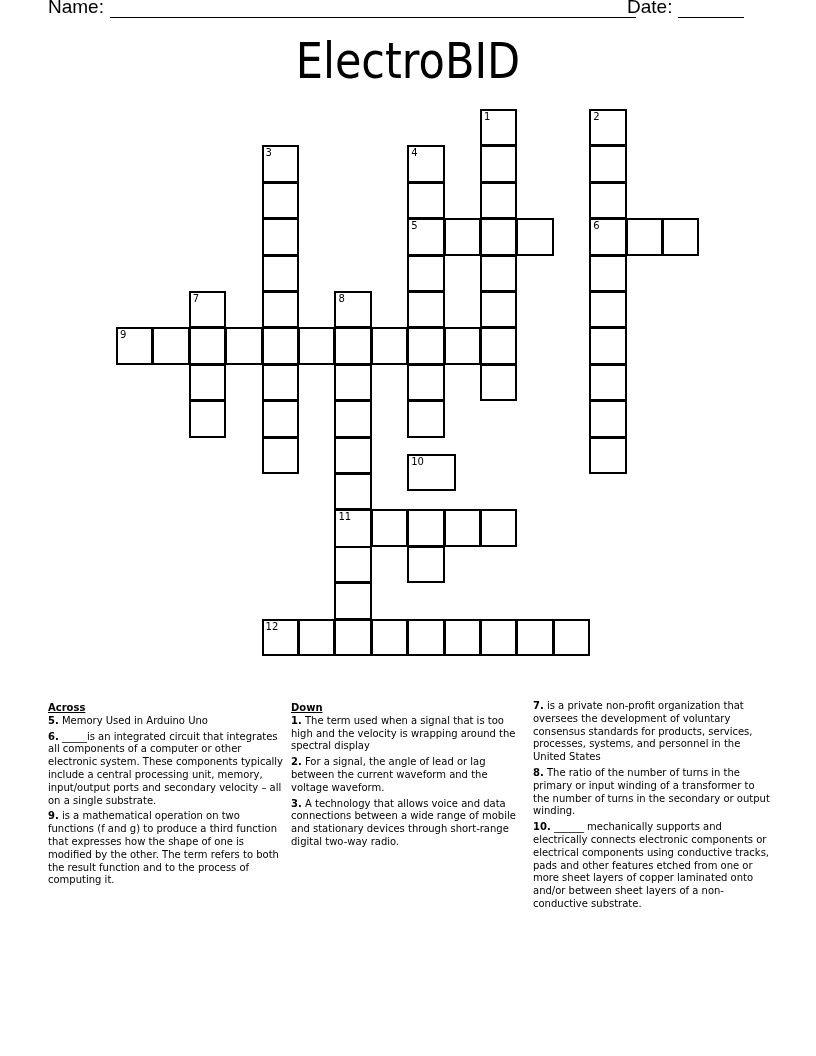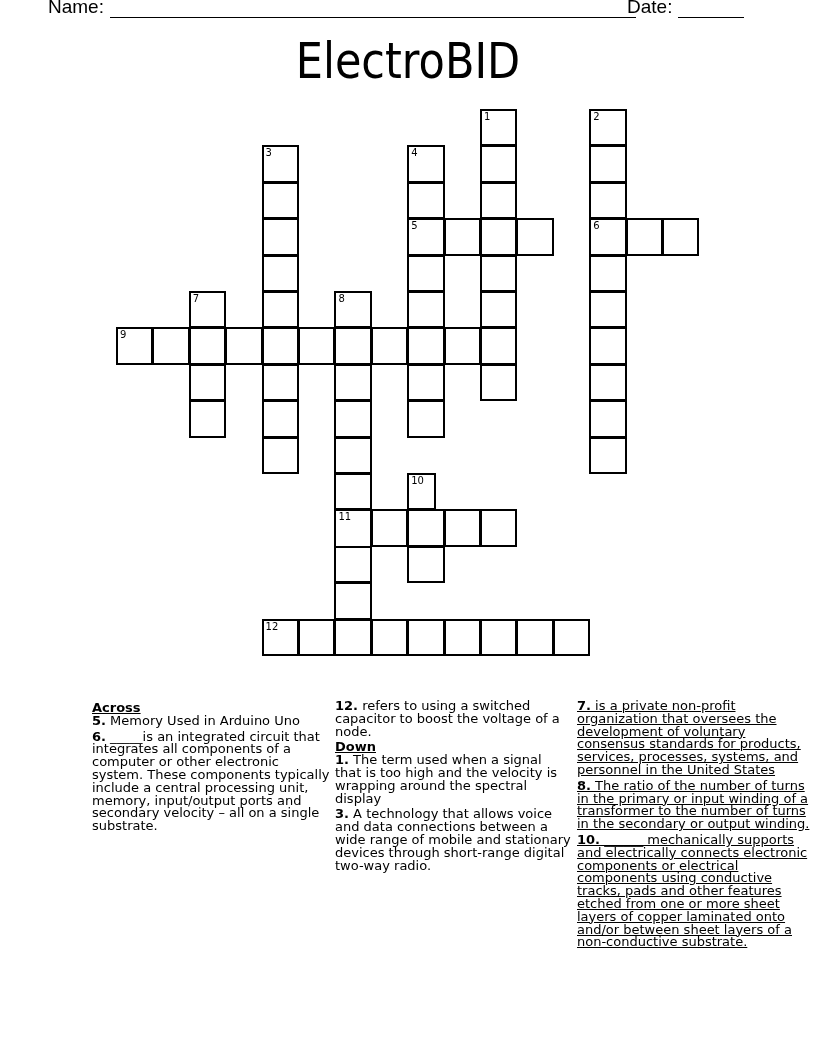--- a/index.html
+++ b/index.html
@@ -5,24 +5,24 @@
   html, body { margin:0; padding:0; background:#ffffff; }
   body { width:816px; height:1056px; position:relative; overflow:hidden; font-family:"DejaVu Sans", sans-serif; color:#000; }
   .hdr { position:absolute; top:-4px; font-family:"Liberation Sans", sans-serif; font-size:19px; }
   #name-lbl { left:48px; }
   #date-lbl { left:627px; }
   .line { display:inline-block; border-bottom:1px solid #000; height:18px; vertical-align:bottom; margin-left:6px; }
   #title { position:absolute; top:32px; left:0; width:816px; text-align:center; font-family:"DejaVu Sans", sans-serif; font-size:50px; letter-spacing:0px; transform:scaleX(0.86); }
   #grid { position:absolute; left:0; top:0; width:816px; height:680px; }
   .cell { position:absolute; width:36.4px; height:36.4px; box-sizing:border-box; border:2px solid #000; background:#fff; }
   .num { position:absolute; left:2px; top:0px; font-family:"DejaVu Sans", sans-serif; font-size:10px; line-height:11px; }
-  .col { position:absolute; top:700px; font-family:"DejaVu Sans", sans-serif; font-size:13px; line-height:12.8px;margin-left:44px; }
+  .col { position:absolute; top:700px; font-family:"DejaVu Sans", sans-serif; font-size:10px; line-height:12.8px; }
   .col1 { left:48px; width:240px; }
   .col2 { left:291px; width:236px; }
-  .col3 { left:533px; width:240px;text-decoration:underline; }
+  .col3 { left:533px; width:240px; }
   .sec { font-weight:bold; text-decoration:underline; margin-top:2px; }
   .clue { margin-bottom:3px; }
   .clue b { font-weight:bold; }
 </style>
 </head>
 <body>
 
 <div class="hdr" id="name-lbl">
   <span>Name:</span><span class="line" style="width:526px"></span>
 </div>
@@ -105,21 +105,21 @@
     <div class="cell" style="left: 334.4px; top: 582.2px; width: 37.4px; height: 37.4px;"></div>
     <div class="cell" style="left: 334.4px; top: 618.6px; width: 37.4px; height: 37.4px;"></div>
     <div class="cell" style="left: 116px; top: 327.4px; width: 37.4px; height: 37.4px;">
       <span class="num">9</span>
     </div>
     <div class="cell" style="left: 152.4px; top: 327.4px; width: 37.4px; height: 37.4px;"></div>
     <div class="cell" style="left: 225.2px; top: 327.4px; width: 37.4px; height: 37.4px;"></div>
     <div class="cell" style="left: 298px; top: 327.4px; width: 37.4px; height: 37.4px;"></div>
     <div class="cell" style="left: 370.8px; top: 327.4px; width: 37.4px; height: 37.4px;"></div>
     <div class="cell" style="left: 443.6px; top: 327.4px; width: 37.4px; height: 37.4px;"></div>
-    <div class="cell" style="left: 407.2px; top: 473px; width: 29px; height: 37.4px;">
+    <div class="cell" style="left: 407.2px; top: 454px; width: 49px; height: 37.4px;">
       <span class="num">10</span>
     </div>
     <div class="cell" style="left: 407.2px; top: 509.4px; width: 37.4px; height: 37.4px;"></div>
     <div class="cell" style="left: 407.2px; top: 545.8px; width: 37.4px; height: 37.4px;"></div>
     <div class="cell" style="left: 370.8px; top: 509.4px; width: 37.4px; height: 37.4px;"></div>
     <div class="cell" style="left: 443.6px; top: 509.4px; width: 37.4px; height: 37.4px;"></div>
     <div class="cell" style="left: 480px; top: 509.4px; width: 37.4px; height: 37.4px;"></div>
     <div class="cell" style="left: 261.6px; top: 618.6px; width: 37.4px; height: 37.4px;">
       <span class="num">12</span>
     </div>
@@ -129,26 +129,27 @@
     <div class="cell" style="left: 443.6px; top: 618.6px; width: 37.4px; height: 37.4px;"></div>
     <div class="cell" style="left: 480px; top: 618.6px; width: 37.4px; height: 37.4px;"></div>
     <div class="cell" style="left: 516.4px; top: 618.6px; width: 37.4px; height: 37.4px;"></div>
     <div class="cell" style="left: 552.8px; top: 618.6px; width: 37.4px; height: 37.4px;"></div>
   </div>
 
 <div class="col col1">
   <div class="sec">Across</div>
   <div class="clue"><b>5.</b><span> Memory Used in Arduino Uno</span></div>
   <div class="clue"><b>6.</b><span> _____is an integrated circuit that integrates all components of a computer or other electronic system. These components typically include a central processing unit, memory, input/output ports and secondary velocity – all on a single substrate.</span></div>
+  <div class="clue"><b>9.</b><span> is a mathematical operation on two functions (f and g) to produce a third function that expresses how the shape of one is modified by the other. The term refers to both the result function and to the process of computing it.</span></div>
 </div>
 
 <div class="col col2">
-  <div class="clue"><b>12.</b><span> refers to using a switched capacitor to boost the voltage of a node.</span></div>
   <div class="sec">Down</div>
   <div class="clue"><b>1.</b><span> The term used when a signal that is too high and the velocity is wrapping around the spectral display</span></div>
+  <div class="clue"><b>2.</b><span> For a signal, the angle of lead or lag between the current waveform and the voltage waveform.</span></div>
   <div class="clue"><b>3.</b><span> A technology that allows voice and data connections between a wide range of mobile and stationary devices through short-range digital two-way radio.</span></div>
 </div>
 
 <div class="col col3">
   <div class="clue"><b>7.</b><span> is a private non-profit organization that oversees the development of voluntary consensus standards for products, services, processes, systems, and personnel in the United States</span></div>
   <div class="clue"><b>8.</b><span> The ratio of the number of turns in the primary or input winding of a transformer to the number of turns in the secondary or output winding.</span></div>
   <div class="clue"><b>10.</b><span> ______ mechanically supports and electrically connects electronic components or electrical components using conductive tracks, pads and other features etched from one or more sheet layers of copper laminated onto and/or between sheet layers of a non-conductive substrate.</span></div>
 </div>
 
 </body></html>

